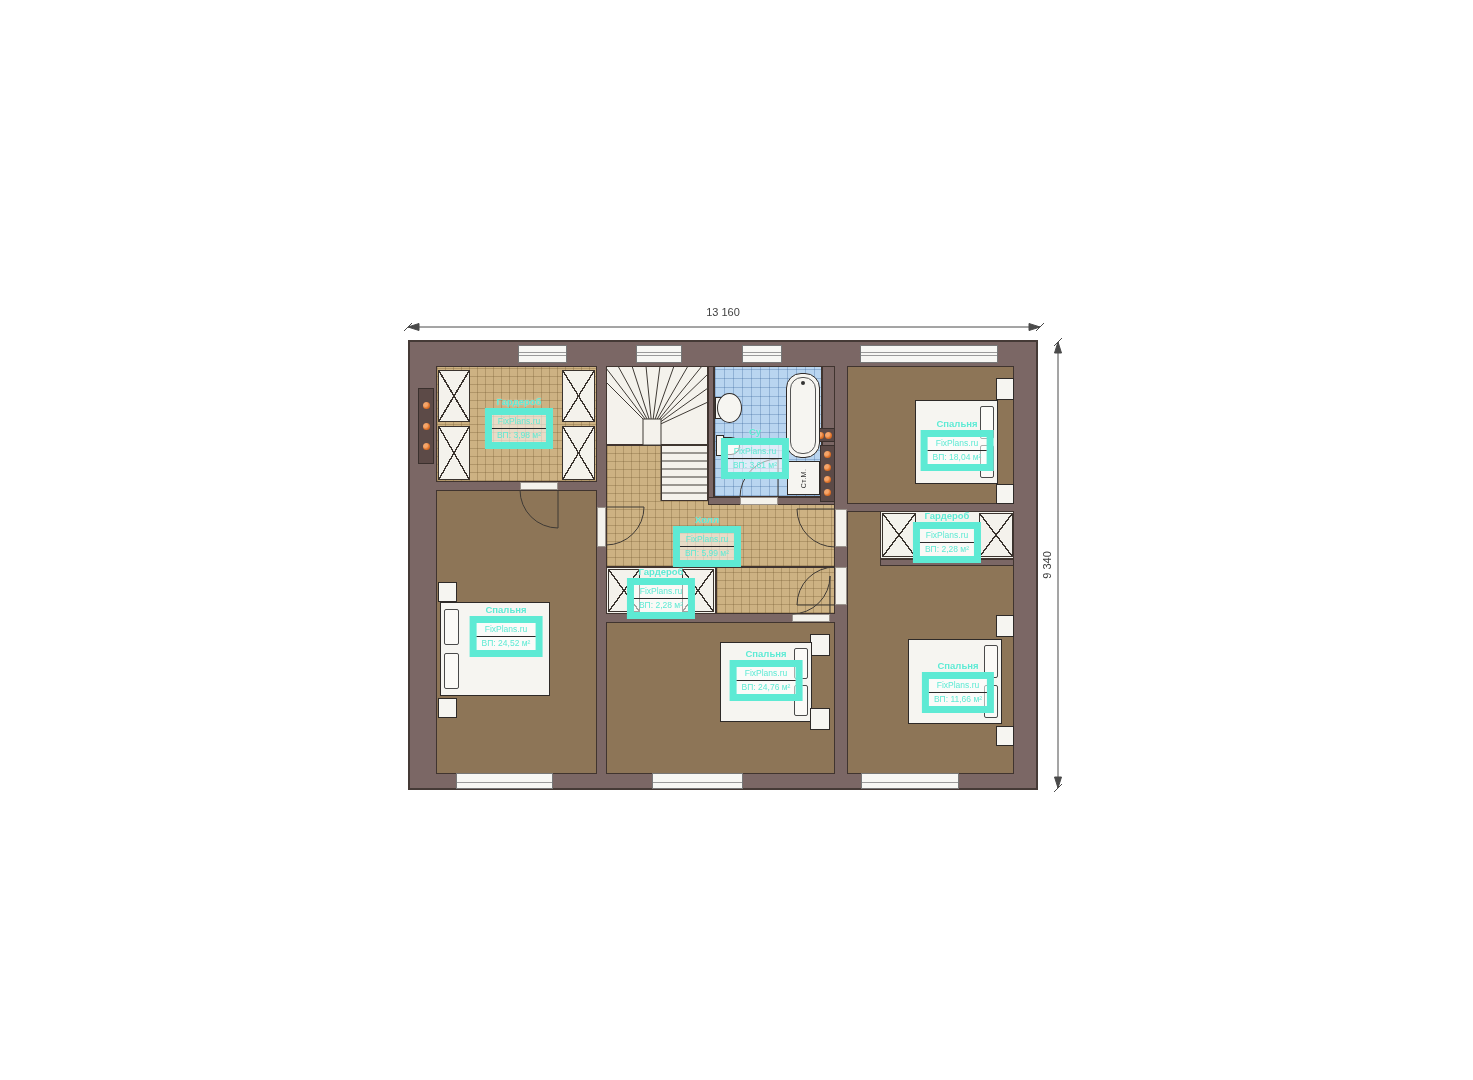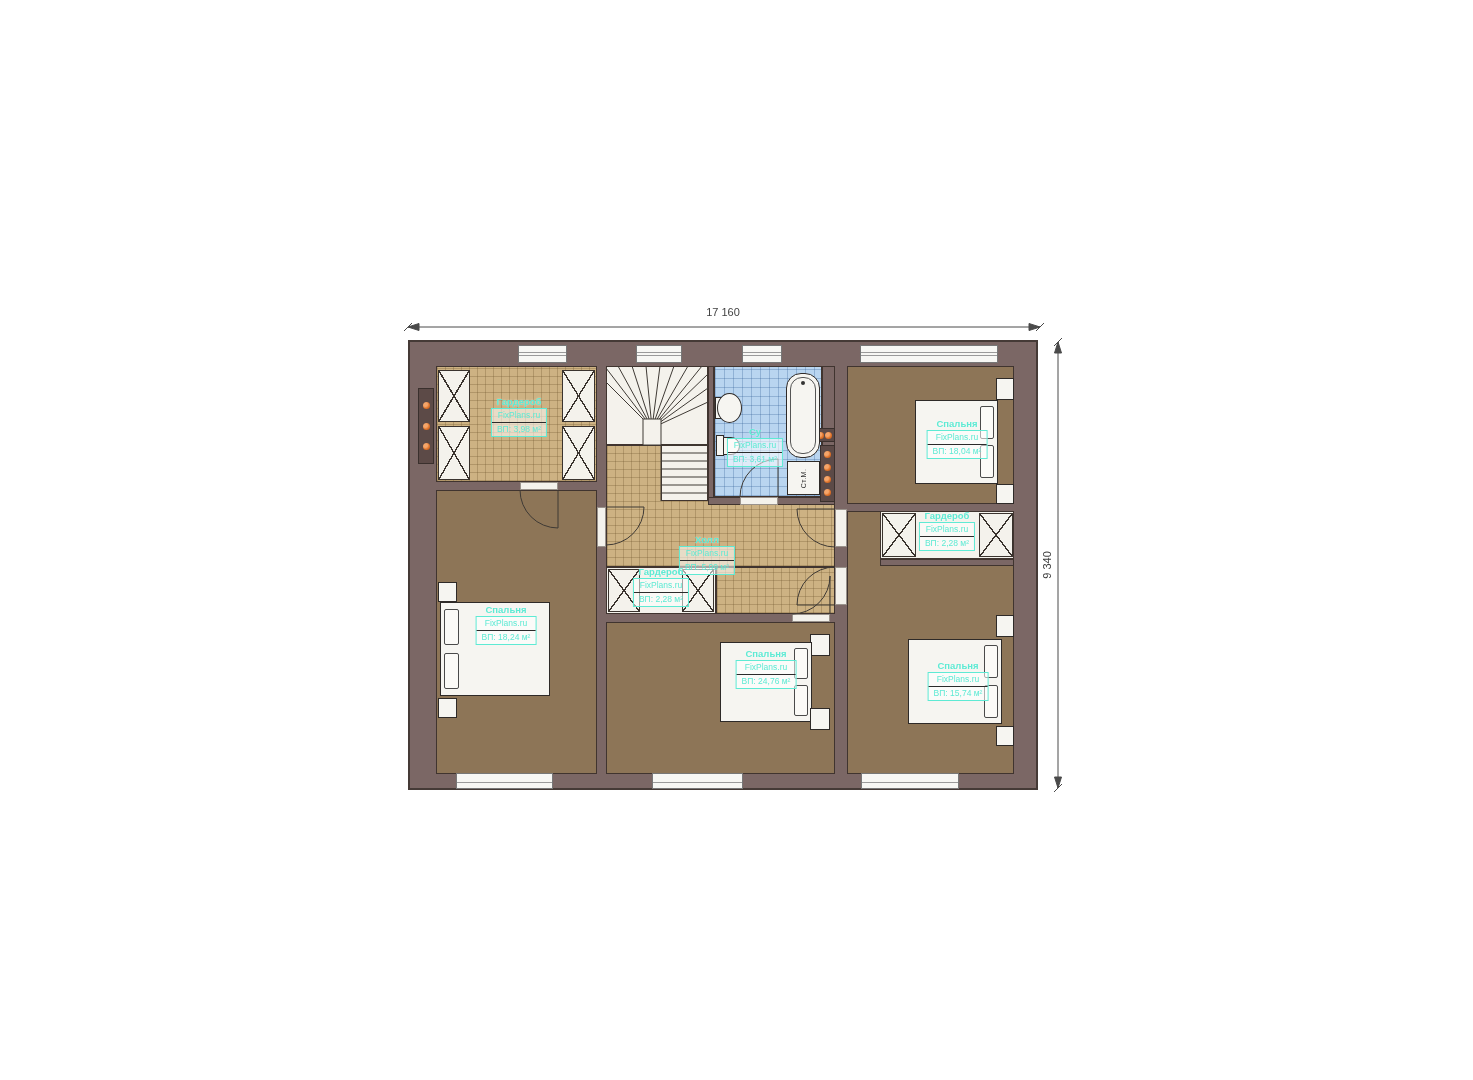--- a/index.html
+++ b/index.html
@@ -46,21 +46,21 @@
   .rad.v{flex-direction:column;}
   .rad i{display:block;width:7px;height:7px;border-radius:50%;
          background:radial-gradient(circle at 35% 35%, #f5a56a 0 30%, #df7229 60%, #b55417 100%);}
 
   .plan-svg{position:absolute;left:0;top:0;width:630px;height:450px;z-index:5;pointer-events:none;}
 
   
   .room-label{position:absolute;z-index:6;transform:translateX(-50%);
               display:flex;flex-direction:column;align-items:center;color:#5eead4;}
   .room-name{font-size:9.5px;font-weight:bold;white-space:nowrap;margin-bottom:1px;text-shadow:0 0 2px rgba(255,255,255,.6);}
-  .room-box{border:1px solid #5eead4;background:rgba(255,255,255,.55);}
+  .room-box{border:7px solid #5eead4;background:rgba(255,255,255,.55);}
   .room-box div{font-size:8.5px;line-height:13px;padding:0 5px;text-align:center;white-space:nowrap;}
   .room-wm{border-bottom:1px solid #2b2b2b;}
 
   
   .dim-label{position:absolute;font-size:11px;color:#3f3f3f;}
   .dim-top-label{left:408px;top:306px;width:630px;text-align:center;}
   .dim-right-label{left:1018px;top:558px;width:60px;height:14px;text-align:center;transform:rotate(-90deg);}
   .dim-svg{position:absolute;}
 </style>
 </head>
@@ -221,21 +221,21 @@
   </div>
 
   <div class="room-label" style="left:345px;top:84px;">
     <div class="room-name">Су</div>
     <div class="room-box">
       <div class="room-wm">FixPlans.ru</div>
       <div class="room-area">ВП: 3,61 м²</div>
     </div>
   </div>
 
-  <div class="room-label" style="left:297px;top:192px;">
+  <div class="room-label" style="left:297px;top:172px;">
     <div class="room-name">Холл</div>
     <div class="room-box">
       <div class="room-wm">FixPlans.ru</div>
       <div class="room-area">ВП: 5,99 м²</div>
     </div>
   </div>
 
   <div class="room-label" style="left:547px;top:76px;">
     <div class="room-name">Спальня</div>
     <div class="room-box">
@@ -257,43 +257,43 @@
     <div class="room-box">
       <div class="room-wm">FixPlans.ru</div>
       <div class="room-area">ВП: 2,28 м²</div>
     </div>
   </div>
 
   <div class="room-label" style="left:96px;top:262px;">
     <div class="room-name">Спальня</div>
     <div class="room-box">
       <div class="room-wm">FixPlans.ru</div>
-      <div class="room-area">ВП: 18,24 м²</div>
+      <div class="room-area">ВП: 24,52 м²</div>
     </div>
   </div>
 
   <div class="room-label" style="left:356px;top:306px;">
     <div class="room-name">Спальня</div>
     <div class="room-box">
       <div class="room-wm">FixPlans.ru</div>
       <div class="room-area">ВП: 24,76 м²</div>
     </div>
   </div>
 
   <div class="room-label" style="left:548px;top:318px;">
     <div class="room-name">Спальня</div>
     <div class="room-box">
       <div class="room-wm">FixPlans.ru</div>
-      <div class="room-area">ВП: 15,74 м²</div>
+      <div class="room-area">ВП: 11,66 м²</div>
     </div>
   </div>
 
 </div>
 
-<div class="dim-label dim-top-label">17 160</div>
+<div class="dim-label dim-top-label">13 160</div>
 <svg class="dim-svg" style="left:400px;top:317px;" width="648" height="20" viewBox="0 0 648 20">
   <g stroke="#4a4a4a" stroke-width="1" fill="#4a4a4a">
     <line x1="8" y1="10" x2="640" y2="10"></line>
     <polygon points="8,10 19,6.5 19,13.5"></polygon>
     <polygon points="640,10 629,6.5 629,13.5"></polygon>
     <line x1="4" y1="14" x2="12" y2="6"></line>
     <line x1="636" y1="14" x2="644" y2="6"></line>
   </g>
 </svg>
 

